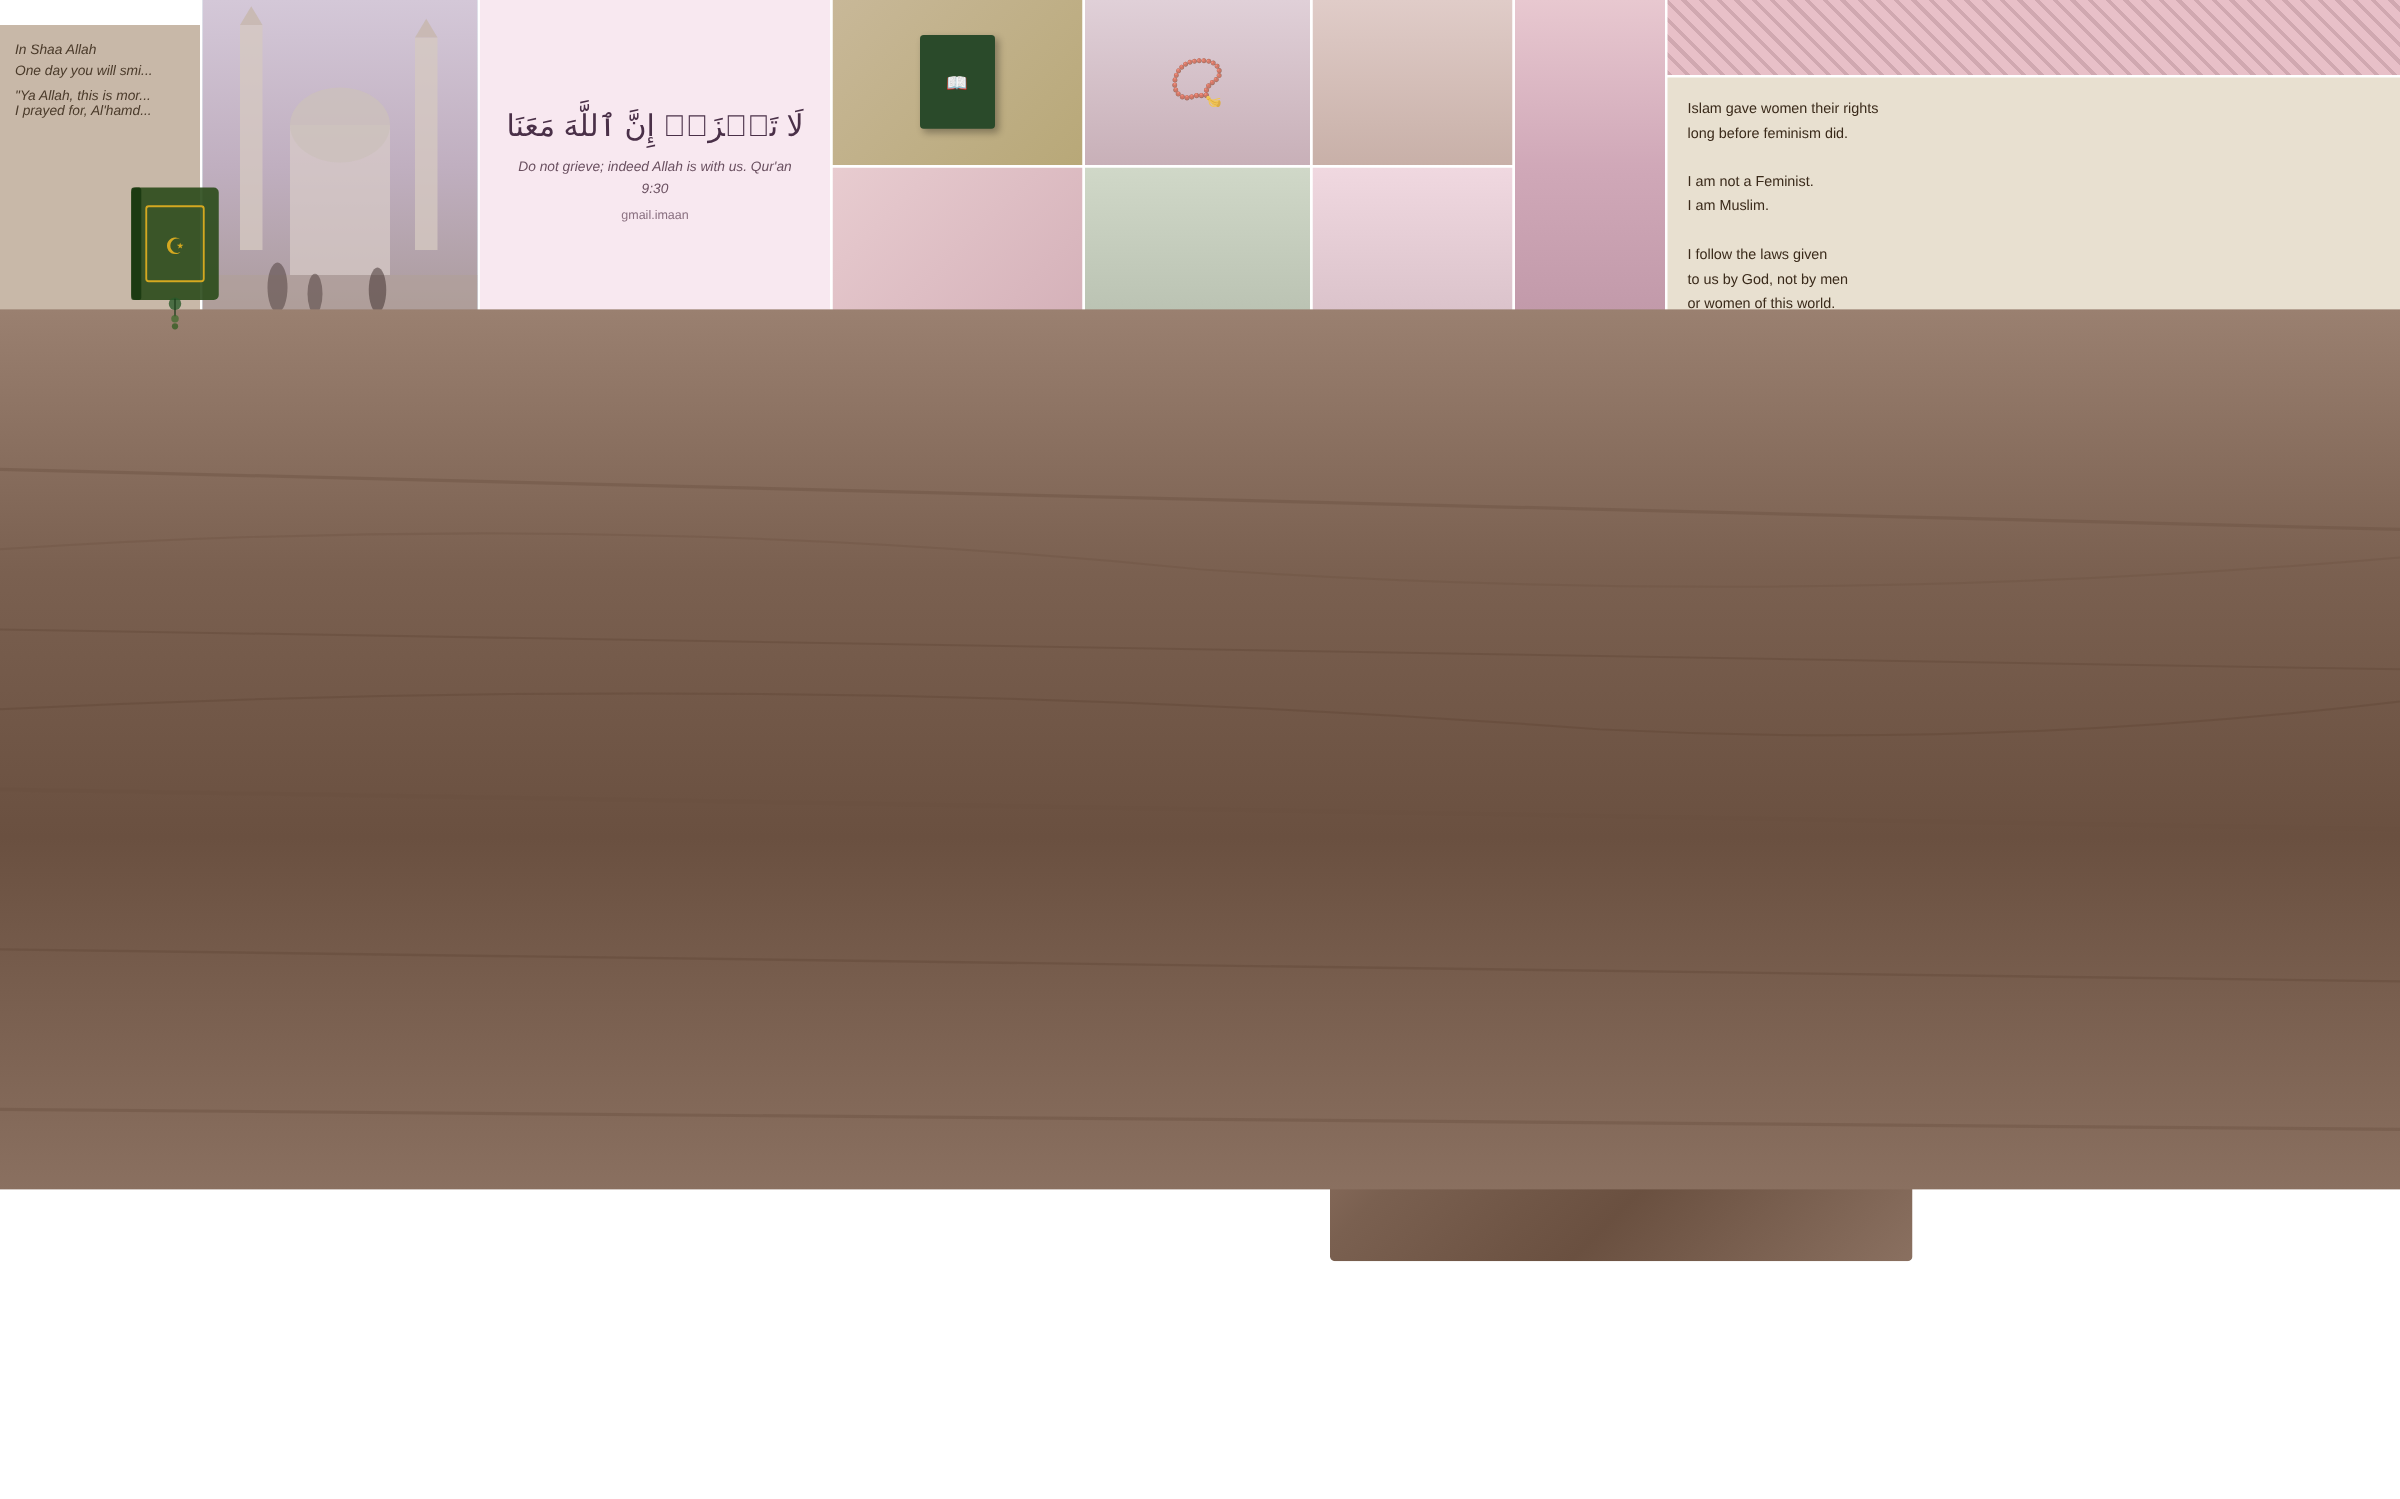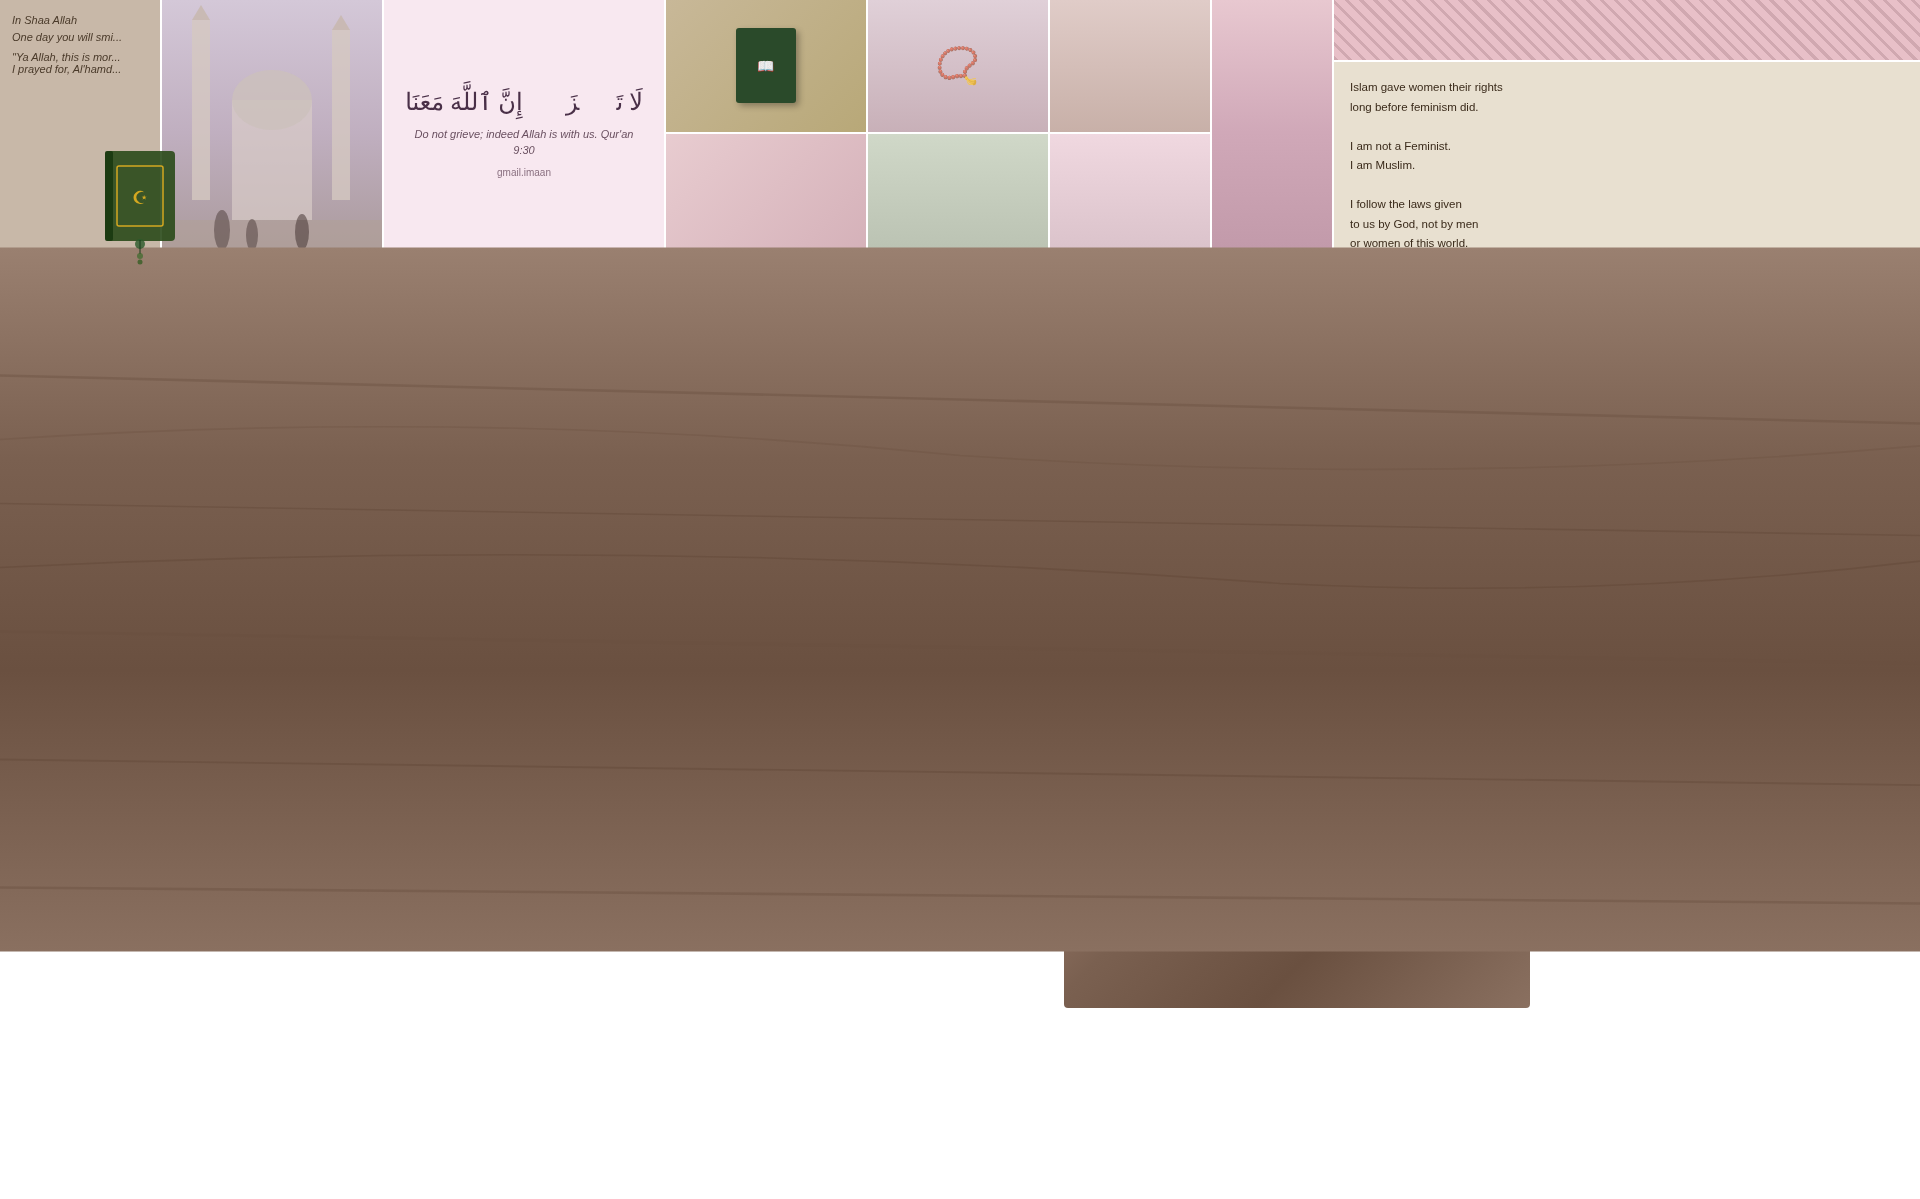--- a/index.html
+++ b/index.html
@@ -190,21 +190,21 @@
       align-items: flex-end;
       padding: 16px;
     }
   </style>
 </head>
 <body>
 
 <div class="hero-overlay">
   <div style="width:100%; height:265px; display:flex; gap:2px; overflow:hidden;">
 
-    <div style="flex:0 0 160px; display:flex; flex-direction:column; gap:2px;">
+    <div style="flex:0 0 160px; display:flex; flex-direction:column; gap:2px;margin-top:20px;">
       <div style="flex:1; background:#c8b8a8; padding:12px; overflow:hidden;">
         <div style="font-size:11px; font-style:italic; color:#4a3a2a; line-height:1.5;">In Shaa Allah<br>One day you will smi...</div>
         <div style="font-size:11px; font-style:italic; color:#4a3a2a; margin-top:6px;">"Ya Allah, this is mor...<br>I prayed for, Al'hamd...</div>
       </div>
     </div>
 
     <div style="flex:0 0 220px; background:linear-gradient(180deg, #c8d4e0 0%, #b0bcc8 40%, #a8b4c0 100%); position:relative;">
 
       <svg width="100%" height="100%" viewBox="0 0 220 265" xmlns="http://www.w3.org/2000/svg" style="position:absolute;top:0;left:0;">
         <defs>
@@ -227,21 +227,21 @@
 
         <rect x="0" y="220" width="220" height="45" fill="#b0a098" opacity="0.6"></rect>
 
         <ellipse cx="60" cy="230" rx="8" ry="20" fill="#4a3a38" opacity="0.5"></ellipse>
         <ellipse cx="90" cy="235" rx="6" ry="16" fill="#4a3a38" opacity="0.5"></ellipse>
         <ellipse cx="140" cy="232" rx="7" ry="18" fill="#3a2a28" opacity="0.5"></ellipse>
       </svg>
     </div>
 
     <div style="flex:0 0 280px; background:#f8e8f0; display:flex; flex-direction:column; align-items:center; justify-content:center; padding:20px; text-align:center;">
-      <div style="font-size:24px; color:#4a3048; margin-bottom:10px; direction:rtl; font-family:Liberation Serif, serif;">لَا تَحۡزَنۡ إِنَّ ٱللَّهَ مَعَنَا</div>
+      <div style="font-size:24px; color:#4a3048; margin-bottom:10px; direction:rtl; font-family:Liberation Sans, sans-serif;">لَا تَحۡزَنۡ إِنَّ ٱللَّهَ مَعَنَا</div>
       <div style="font-size:11px; color:#6a5060; font-style:italic; line-height:1.5;">Do not grieve; indeed Allah is with us. Qur'an 9:30</div>
       <div style="font-size:10px; color:#8a7080; margin-top:8px;">gmail.imaan</div>
     </div>
 
     <div style="flex:0 0 200px; display:flex; flex-direction:column; gap:2px;">
       <div style="flex:1; background:#d4c8b8; overflow:hidden; position:relative;">
 
         <div style="width:100%;height:100%;background:linear-gradient(135deg,#c8b898,#b8a878); display:flex; align-items:center; justify-content:center;">
           <div style="width:60px;height:75px;background:#2a4a2a;border-radius:3px;box-shadow:3px 3px 6px rgba(0,0,0,0.3);display:flex;align-items:center;justify-content:center;">
             <div style="color:#d4a820;font-size:14px;">📖</div>

